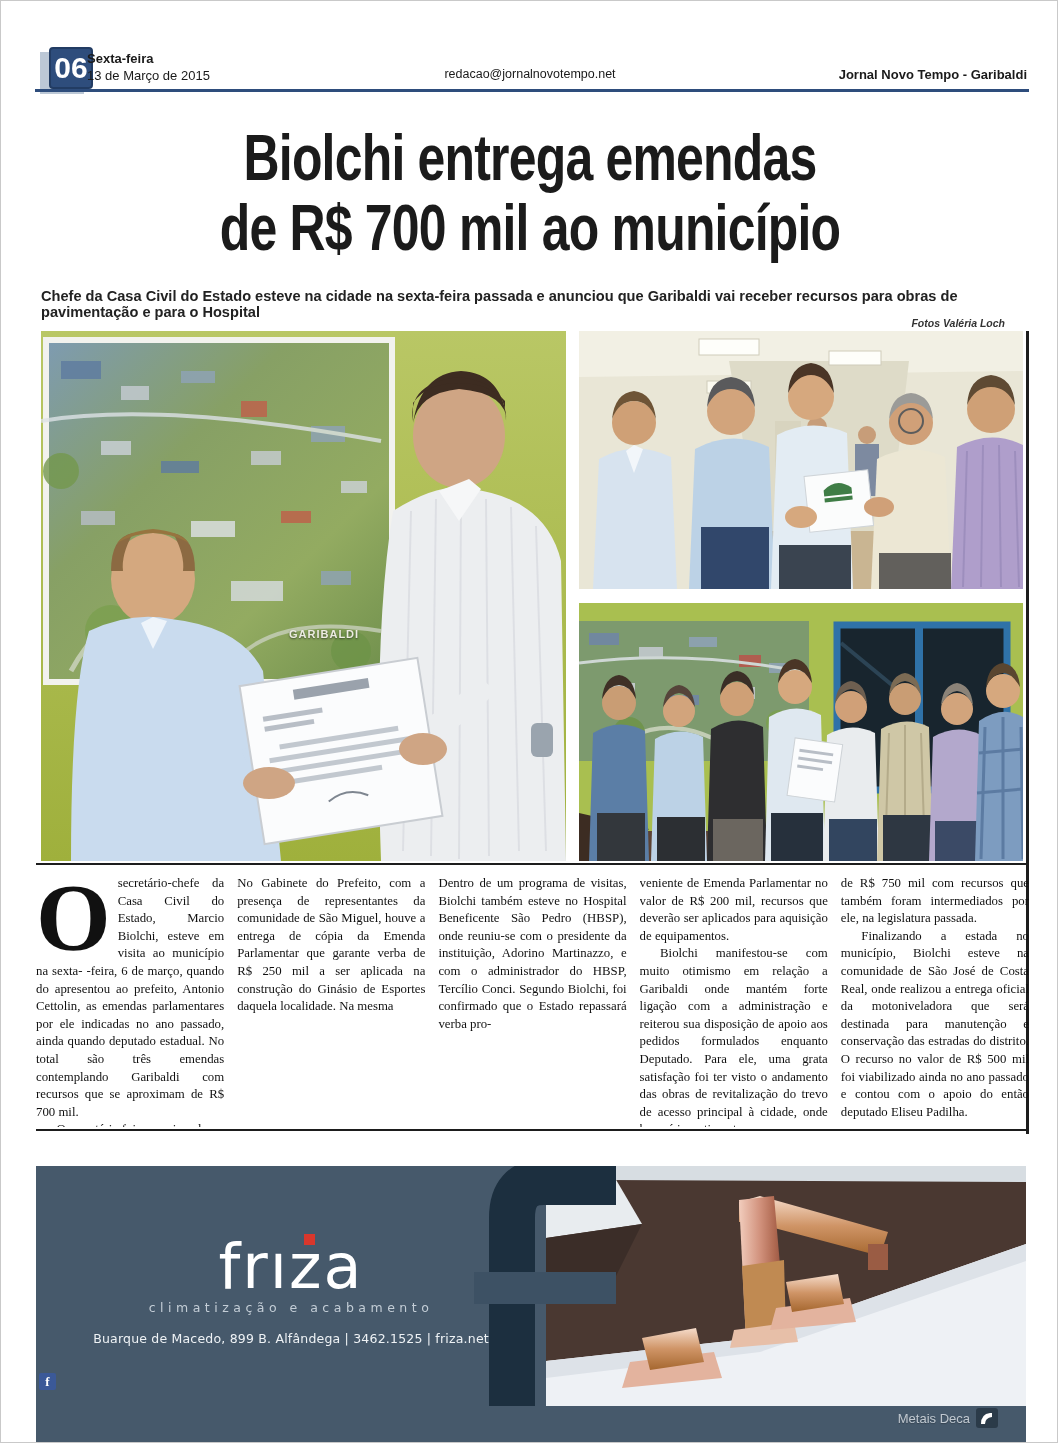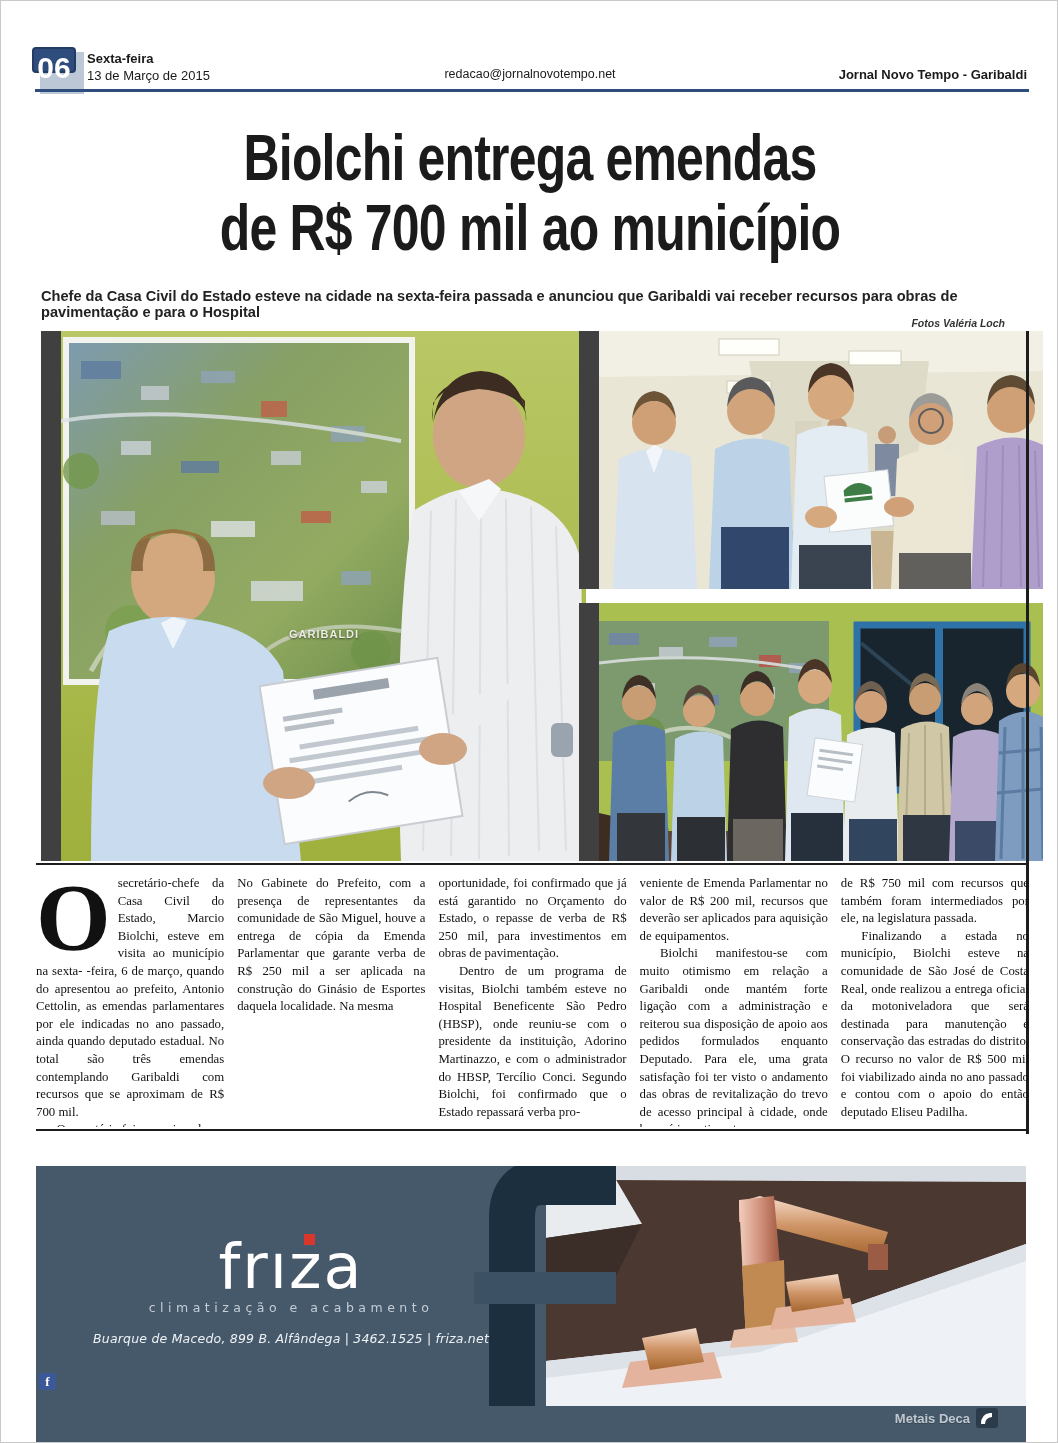--- a/index.html
+++ b/index.html
@@ -4,40 +4,40 @@
 <style>
   html,body{margin:0;padding:0;background:#e8e8e8;}
   .page{
     position:relative;width:1058px;height:1443px;margin:0 auto;
     background:#ffffff;border:1px solid #c9c9c9;box-sizing:border-box;
     font-family:"Liberation Sans",sans-serif;color:#1a1a1a;overflow:hidden;
   }
   
   .pagenum-shadow{position:absolute;left:39px;top:51px;width:44px;height:42px;background:#bcc8d6;}
   .pagenum{
-    position:absolute;left:31px;top:46px;width:44px;height:26px;background:#2e4d7c;
+    position:absolute;left:48px;top:46px;width:44px;height:42px;background:#2e4d7c;
     border:2px solid #223c63;box-sizing:border-box;border-radius:4px;
     color:#fff;font-weight:bold;font-size:30px;text-align:center;line-height:38px;
     font-family:"Liberation Sans",sans-serif;
   }
   .weekday{position:absolute;left:86px;top:50px;font-size:13px;font-weight:bold;}
   .date{position:absolute;left:86px;top:67px;font-size:13px;}
   .email{position:absolute;left:0;top:66px;width:1058px;text-align:center;font-size:12.5px;}
   .brand-right{position:absolute;right:30px;top:66px;font-size:13px;font-weight:bold;}
   .header-rule{position:absolute;left:34px;top:88px;width:994px;height:3px;background:#2e4d7c;}
   
   .headline{position:absolute;left:0;top:122px;width:1058px;text-align:center;}
   .headline .hl{
     display:block;font-weight:bold;font-size:64px;line-height:70px;color:#1b1b1b;
     transform:scaleX(0.78);transform-origin:50% 50%;letter-spacing:-1px;white-space:nowrap;
   }
   .subheadline{position:absolute;left:40px;top:287px;width:990px;font-size:14.6px;font-weight:bold;color:#222;}
   .credit{position:absolute;right:52px;top:316px;font-size:10.5px;font-style:italic;font-weight:bold;color:#333;}
   
-  .photo{position:absolute;overflow:hidden;background:#404040;padding-left:20px;}
+  .photo{position:absolute;overflow:hidden;background:#be185d;}
   .photo svg{display:block;}
   .photo-main{left:40px;top:330px;width:525px;height:530px;}
   .photo-top{left:578px;top:330px;width:444px;height:258px;}
   .photo-bottom{left:578px;top:602px;width:444px;height:258px;}
   .poster-label{
     position:absolute;left:248px;top:297px;font-size:11px;font-weight:bold;letter-spacing:1px;
     color:#edece2;text-shadow:0 1px 2px rgba(40,50,30,.8);
   }
   .vrule-right{position:absolute;left:1025px;top:330px;width:3px;height:803px;background:#1d1d1d;}
   .hrule-top{position:absolute;left:35px;top:862px;width:993px;height:2px;background:#1d1d1d;}
@@ -61,27 +61,27 @@
   }
   .ad-photo{position:absolute;left:510px;top:0;width:480px;height:240px;}
   .big-f{position:absolute;left:390px;top:0;width:220px;height:240px;pointer-events:none;}
   .friza{
     position:absolute;left:0;top:70px;width:510px;text-align:center;color:#fff;
     font-family:"DejaVu Sans",sans-serif;
   }
   .friza-word{position:relative;display:inline-block;font-size:62px;font-weight:normal;letter-spacing:2px;line-height:62px;}
   .friza-dot{position:absolute;width:11px;height:11px;background:#d9372c;left:86px;top:-2px;}
   .friza-tag{margin-top:2px;font-size:12.5px;letter-spacing:4.5px;color:#c3cdd6;}
-  .friza-addr{margin-top:16px;font-size:12.5px;color:#eef2f5;letter-spacing:.2px;font-style:italic;}
+  .friza-addr{margin-top:16px;font-size:12.5px;color:#eef2f5;letter-spacing:.2px;}
   .fb{
     position:absolute;left:3px;top:207px;width:17px;height:17px;background:#3b5998;border-radius:2px;
     color:#fff;font-weight:bold;font-size:13px;text-align:center;line-height:17px;font-family:"Liberation Serif",serif;
   }
   .deca{position:absolute;right:28px;bottom:18px;display:flex;align-items:center;gap:6px;}
-  .deca-label{font-size:13px;font-weight:bold;color:rgba(235,240,245,.75);text-shadow:0 1px 1px rgba(0,0,0,.25);padding-left:26px;}
+  .deca-label{font-size:13px;font-weight:normal;color:rgba(235,240,245,.75);text-shadow:0 1px 1px rgba(0,0,0,.25);padding-left:26px;}
   .deca-logo{width:22px;height:20px;background:#2b3b49;border-radius:3px;position:relative;}
   .deca-logo svg{position:absolute;left:3px;top:3px;}
 </style>
 </head>
 <body>
 
 <div class="page">
 
   <div class="pagenum-shadow"></div>
   <div class="pagenum">06</div>
@@ -359,21 +359,20 @@
           <p>O secretário foi recepcionado</p>
         </div>
     </div>
     <div class="col">
       <div>
           <p>No Gabinete do Prefeito, com a presença de representantes da comunidade de São Miguel, houve a entrega de cópia da Emenda Parlamentar que garante verba de R$ 250 mil a ser aplicada na construção do Ginásio de Esportes daquela localidade. Na mesma</p>
         </div>
     </div>
     <div class="col">
       <div>
-          <p>oportunidade, foi confirmado que já está garantido no Orçamento do Estado, o repasse de verba de R$ 250 mil, para investimentos em obras de pavimentação.</p>
           <p>Dentro de um programa de visitas, Biolchi também esteve no Hospital Beneficente São Pedro (HBSP), onde reuniu-se com o presidente da instituição, Adorino Martinazzo, e com o administrador do HBSP, Tercílio Conci. Segundo Biolchi, foi confirmado que o Estado repassará verba pro-</p>
         </div>
     </div>
     <div class="col">
       <div>
           <p>veniente de Emenda Parlamentar no valor de R$ 200 mil, recursos que deverão ser aplicados para aquisição de equipamentos.</p>
           <p>Biolchi manifestou-se com muito otimismo em relação a Garibaldi onde mantém forte ligação com a administração e reiterou sua disposição de apoio aos pedidos formulados enquanto Deputado. Para ele, uma grata satisfação foi ter visto o andamento das obras de revitalização do trevo de acesso principal à cidade, onde haverá investimento</p>
         </div>
     </div>
     <div class="col">

